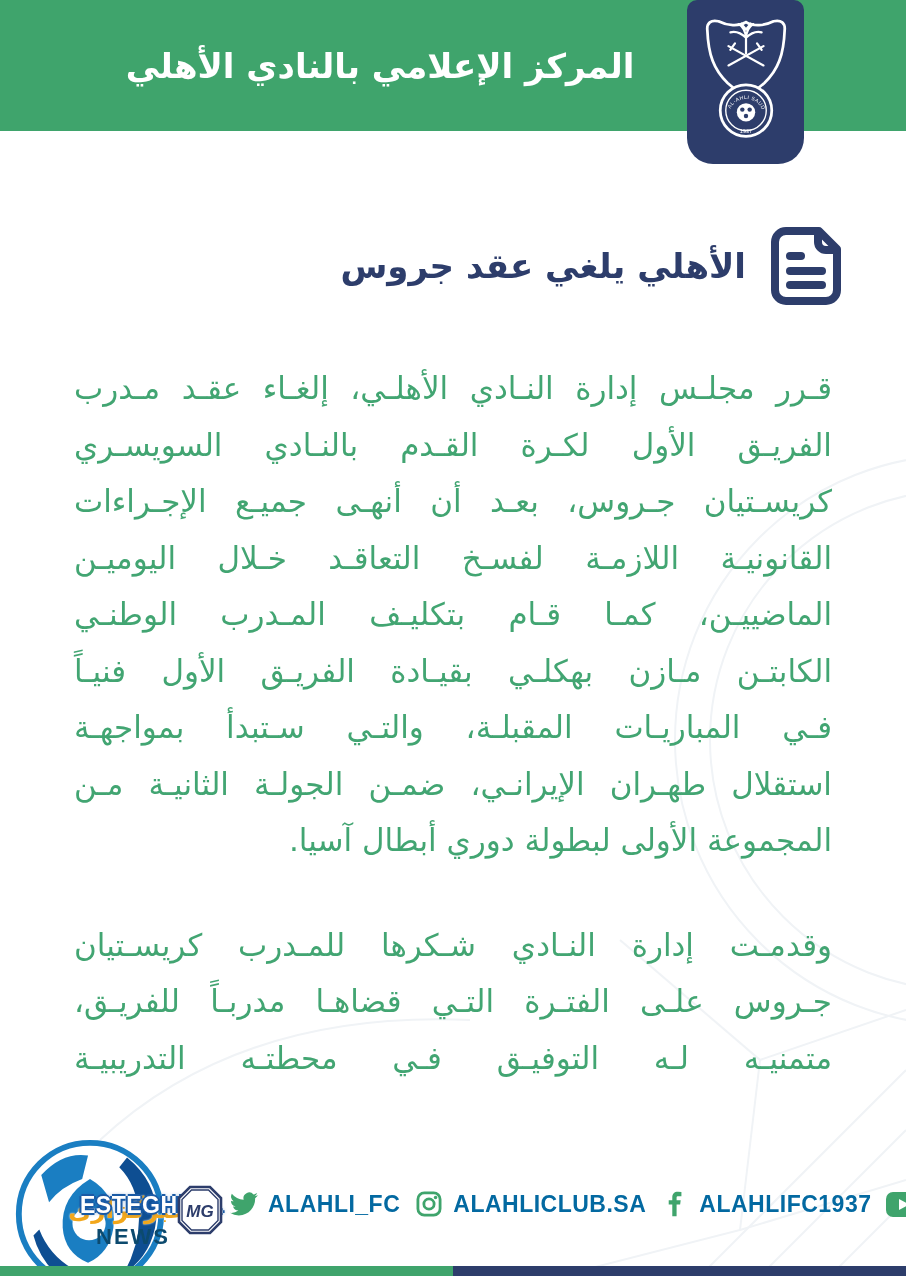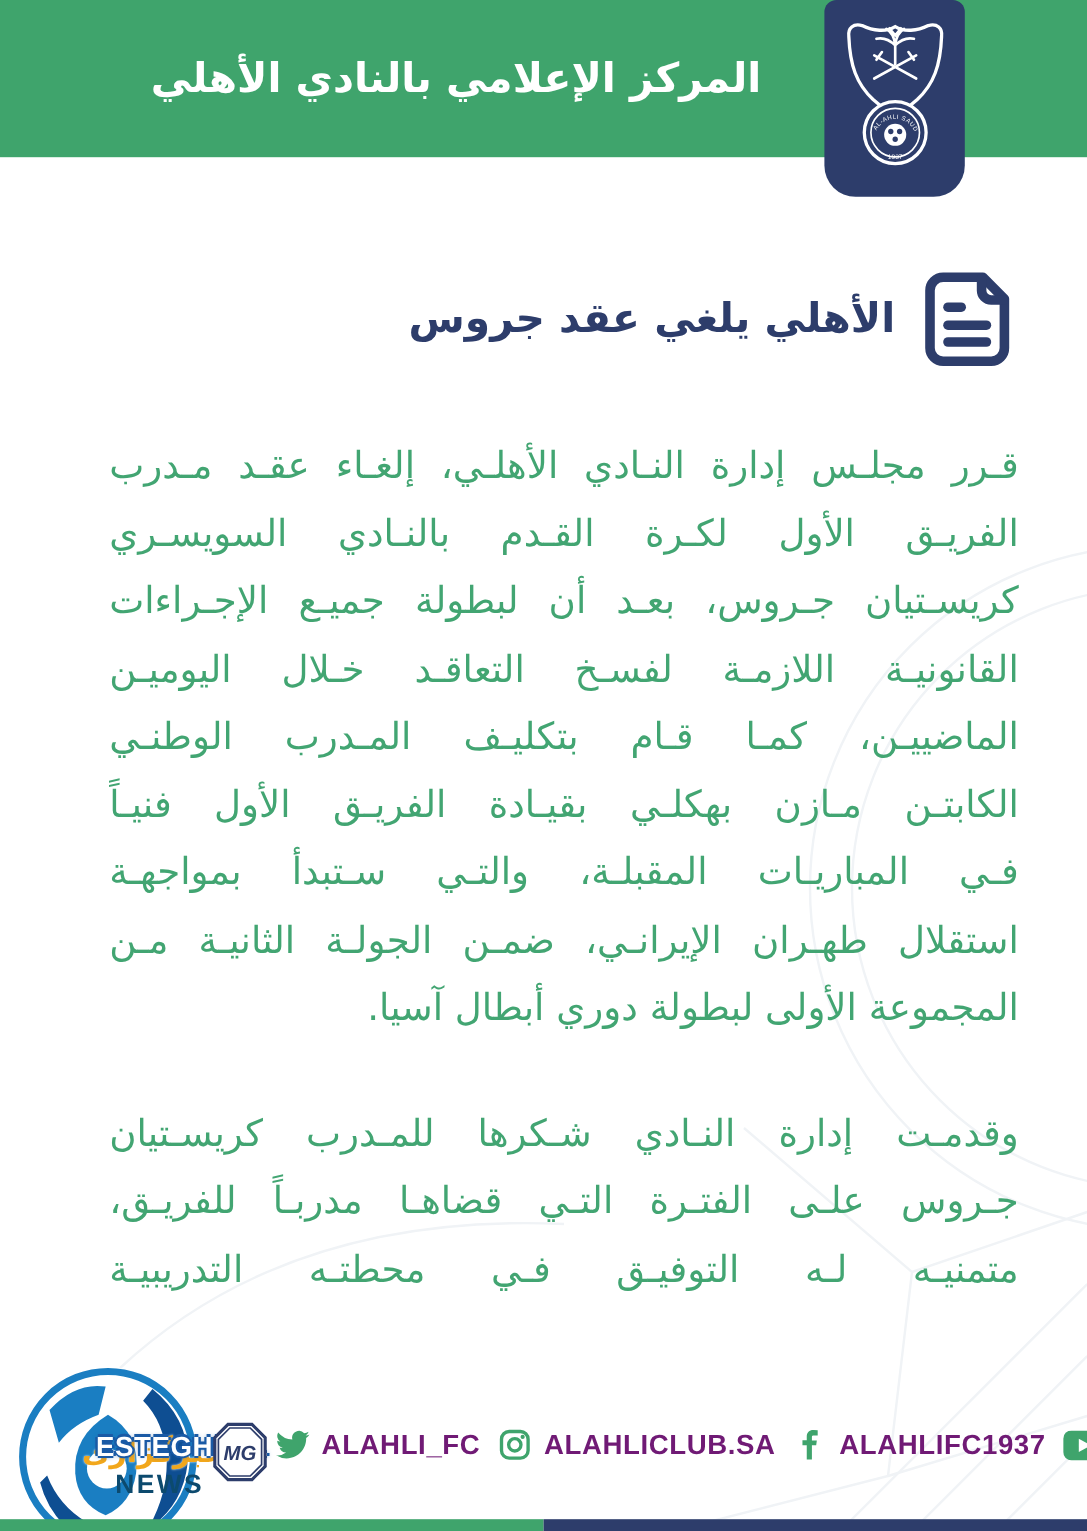--- a/index.html
+++ b/index.html
@@ -31,38 +31,38 @@
     position:absolute; top:222px; right:56px; z-index:2;
     display:flex; align-items:center; gap:16px;
   }
   .title-text {
     direction:rtl; text-align:center; color:#2d3d6b;
     font-size:34px; font-weight:bold; line-height:45px;
   }
   .doc-icon { width:88px; height:88px; flex:0 0 auto; }
 
   
-  .body-text { position:absolute; top:360px; left:91px; width:758px; z-index:2; direction:rtl; }
+  .body-text { position:absolute; top:360px; left:74px; width:758px; z-index:2; direction:rtl; }
   .body-line {
     color:#42a572; font-size:31px; line-height:56.5px;
     text-align:justify; text-align-last:justify; text-justify:inter-word;
     white-space:normal;
   }
   .body-line.last { text-align-last:right; }
   .para-2 { margin-top:48px; }
 
   
   .social-row {
     position:absolute; left:230px; top:1178px; height:52px; z-index:2;
     display:flex; align-items:center; gap:15px;
   }
   .social-item { display:flex; align-items:center; gap:10px; }
   .social-handle {
     font-family:"Liberation Sans","DejaVu Sans",sans-serif;
-    font-weight:bold; font-size:23px; color:#701a75; letter-spacing:0.5px;
+    font-weight:bold; font-size:23px; color:#0369a1; letter-spacing:0.5px;
   }
   .soc-icon { width:28px; height:28px; display:block; }
   .yt-icon { width:34px; height:25px; display:block; }
 
   
   .wm-ball { position:absolute; left:12px; top:1136px; z-index:2; }
   .wm-fa {
     position:absolute; left:92px; top:1156px; width:96px; z-index:3; text-align:center;
     direction:rtl; font-size:25px; font-weight:bold; color:#f2a71b;
     text-shadow:0 0 2px #ffffff;
@@ -146,21 +146,21 @@
         <path d="M28 49 H60"></path>
         <path d="M28 63 H60"></path>
       </g>
     </svg>
   </div>
 
   <div class="body-text">
     <div>
       <div class="body-line">قـرر مجلـس إدارة النـادي الأهلـي، إلغـاء عقـد مـدرب</div>
       <div class="body-line">الفريـق الأول لكـرة القـدم بالنـادي السويسـري</div>
-      <div class="body-line">كريسـتيان جـروس، بعـد أن لبطولة جميـع الإجـراءات</div>
+      <div class="body-line">كريسـتيان جـروس، بعـد أن أنهـى جميـع الإجـراءات</div>
       <div class="body-line">القانونيـة اللازمـة لفسـخ التعاقـد خـلال اليوميـن</div>
       <div class="body-line">الماضييـن، كمـا قـام بتكليـف المـدرب الوطنـي</div>
       <div class="body-line">الكابتـن مـازن بهكلـي بقيـادة الفريـق الأول فنيـاً</div>
       <div class="body-line">فـي المباريـات المقبلـة، والتـي سـتبدأ بمواجهـة</div>
       <div class="body-line">استقلال طهـران الإيرانـي، ضمـن الجولـة الثانيـة مـن</div>
       <div class="body-line last">المجموعة الأولى لبطولة دوري أبطال آسيا.</div>
     </div>
     <div class="para-2">
       <div class="body-line">وقدمـت إدارة النـادي شـكرها للمـدرب كريسـتيان</div>
       <div class="body-line">جـروس علـى الفتـرة التـي قضاهـا مدربـاً للفريـق،</div>

